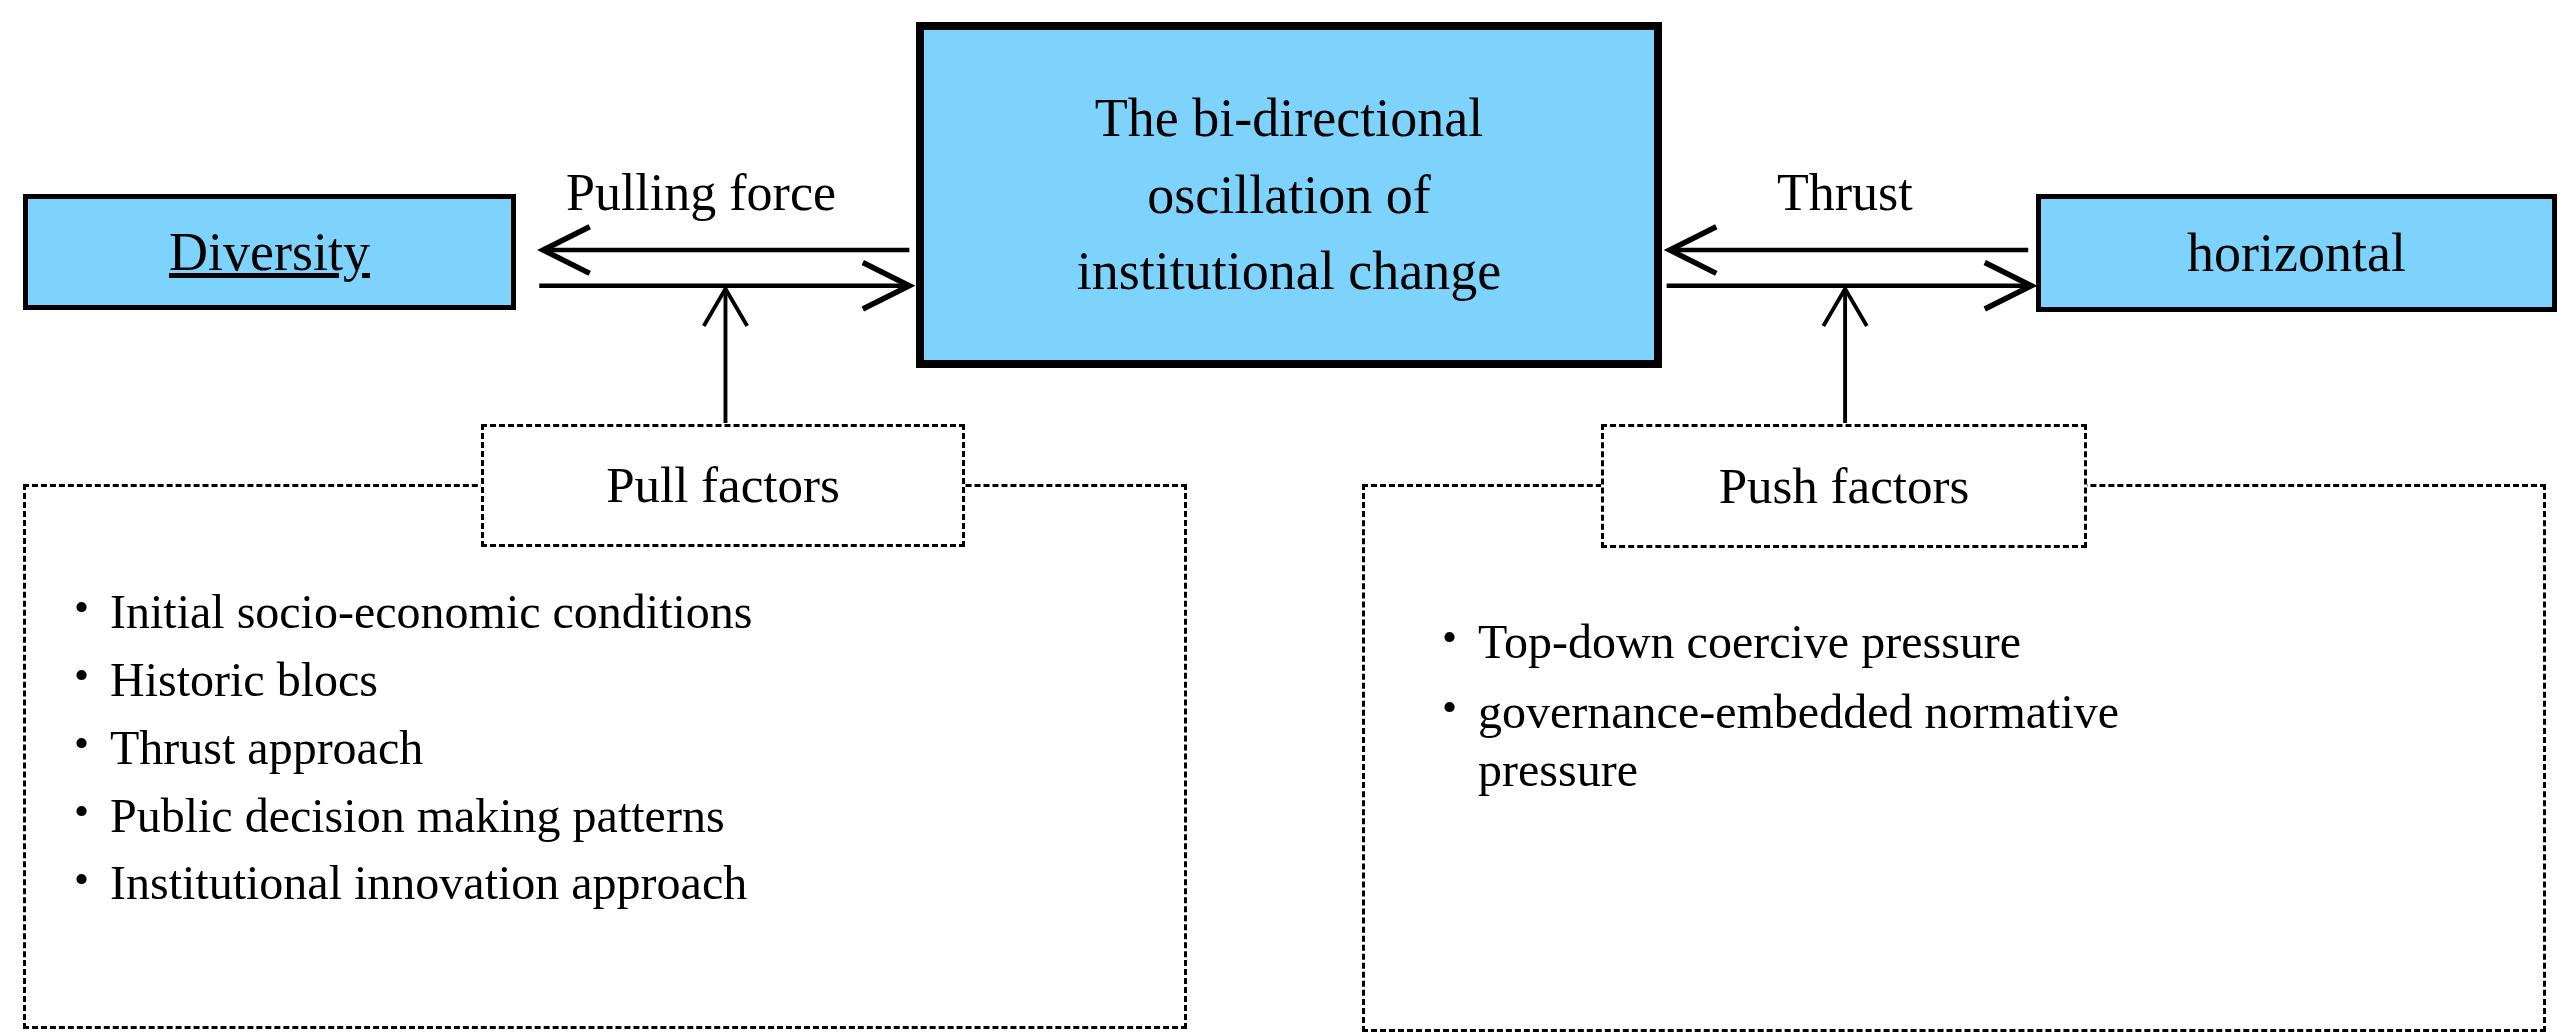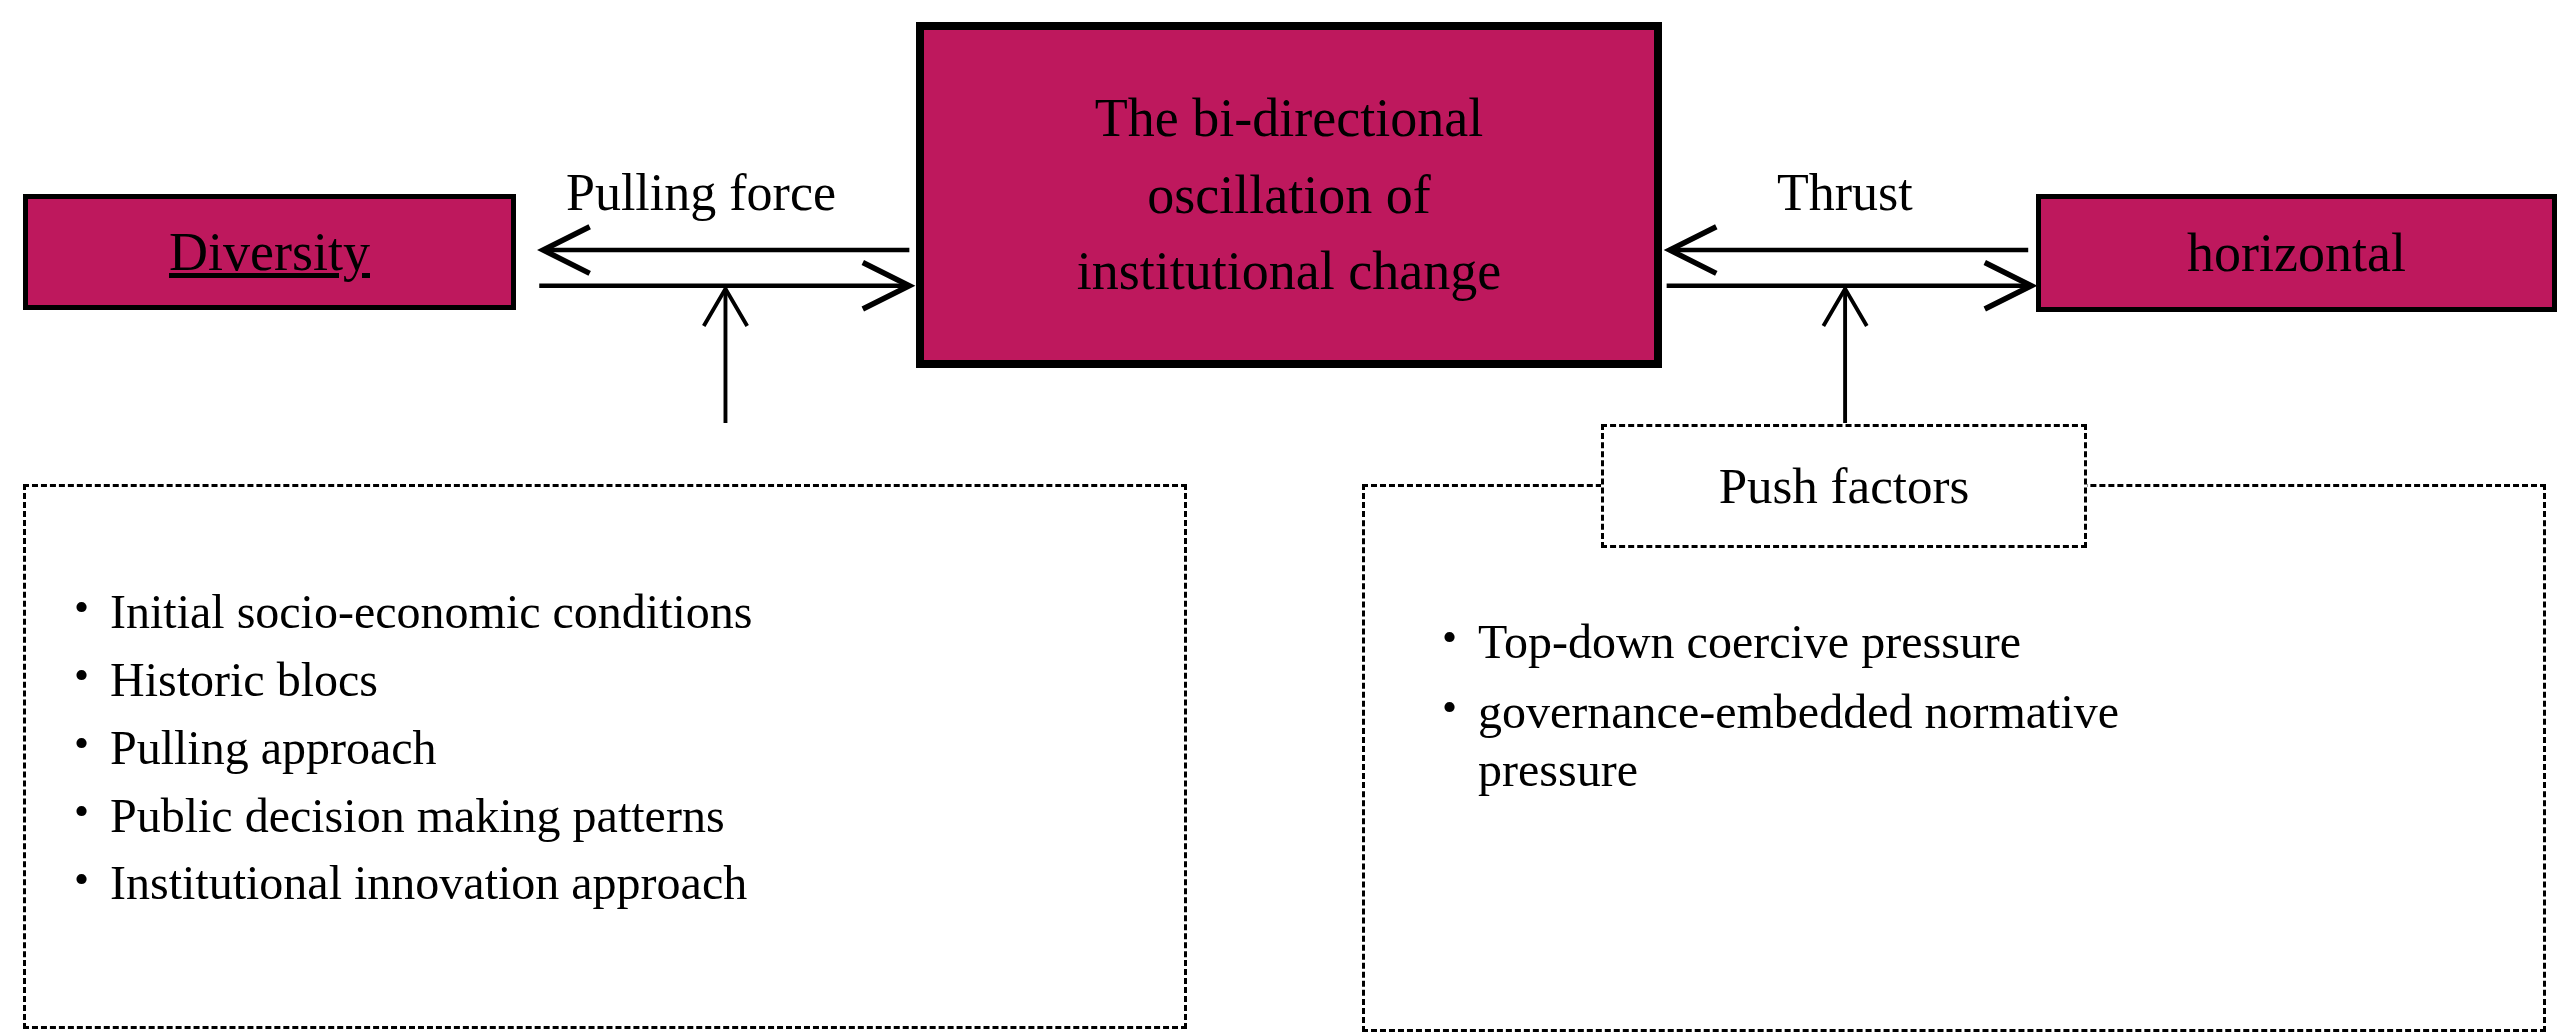--- a/index.html
+++ b/index.html
@@ -15,21 +15,21 @@
     background: #ffffff;
     font-family: "Liberation Serif", "DejaVu Serif", serif;
     color: #000000;
     overflow: hidden;
   }
 
   
   .solid-box {
     position: absolute;
     border: 5.4px solid #000000;
-    background: #be185d;
+    background: #7dd3fc;
     box-sizing: border-box;
     display: flex;
     align-items: center;
     justify-content: center;
     text-align: center;
   }
   .solid-box.thick { border-width: 8.5px; }
 
   #box-diversity {
     left: 23px; top: 194px; width: 493px; height: 116px;
@@ -160,29 +160,32 @@
   </div>
 
   <div class="solid-box thick" id="box-center">
     <span class="box-label" id="center-label">The bi-directional<br>oscillation  of<br>institutional  change</span>
   </div>
 
   <div class="solid-box" id="box-isomorphism">
     <span class="box-label">horizontal</span>
   </div>
 
+  <div class="dashed-title-box" id="box-pull-factors">
+    <span class="box-label">Pull factors</span>
+  </div>
 
   <div class="dashed-title-box" id="box-push-factors">
     <span class="box-label">Push factors</span>
   </div>
 
   <ul class="bullet-list" id="bullets-pull">
       <li>Initial socio-economic conditions</li>
       <li>Historic blocs</li>
-      <li>Pulling approach</li>
+      <li>Thrust approach</li>
       <li>Public  decision making patterns</li>
       <li>Institutional innovation approach</li>
     </ul>
 
   <ul class="bullet-list" id="bullets-push">
       <li>Top-down coercive pressure</li>
       <li>governance-embedded normative
 pressure</li>
     </ul>
 

